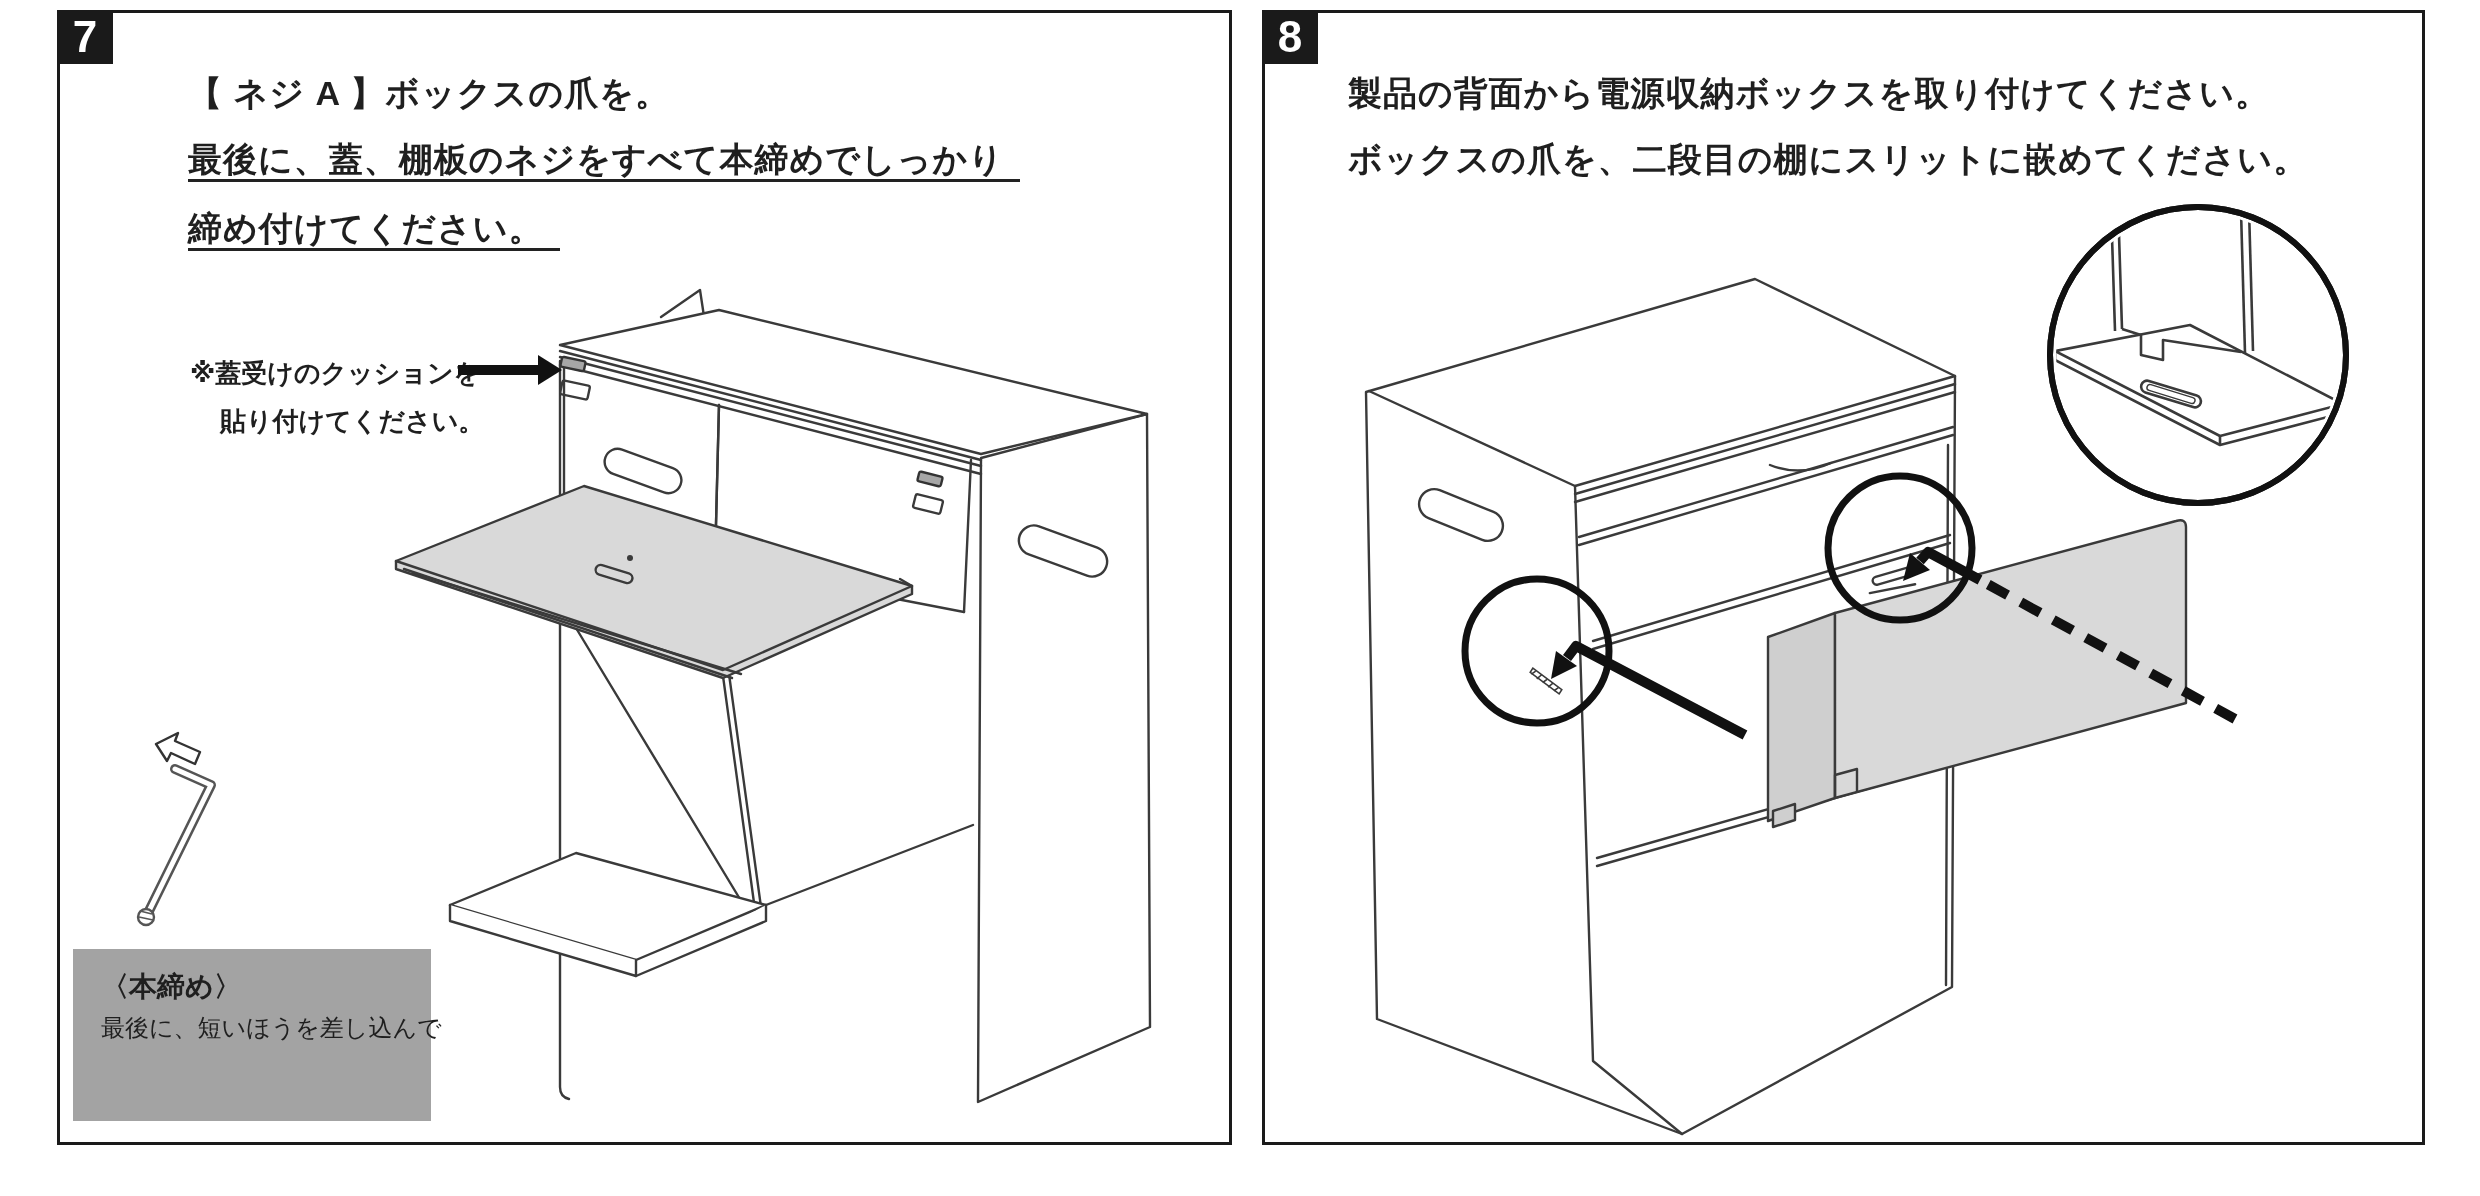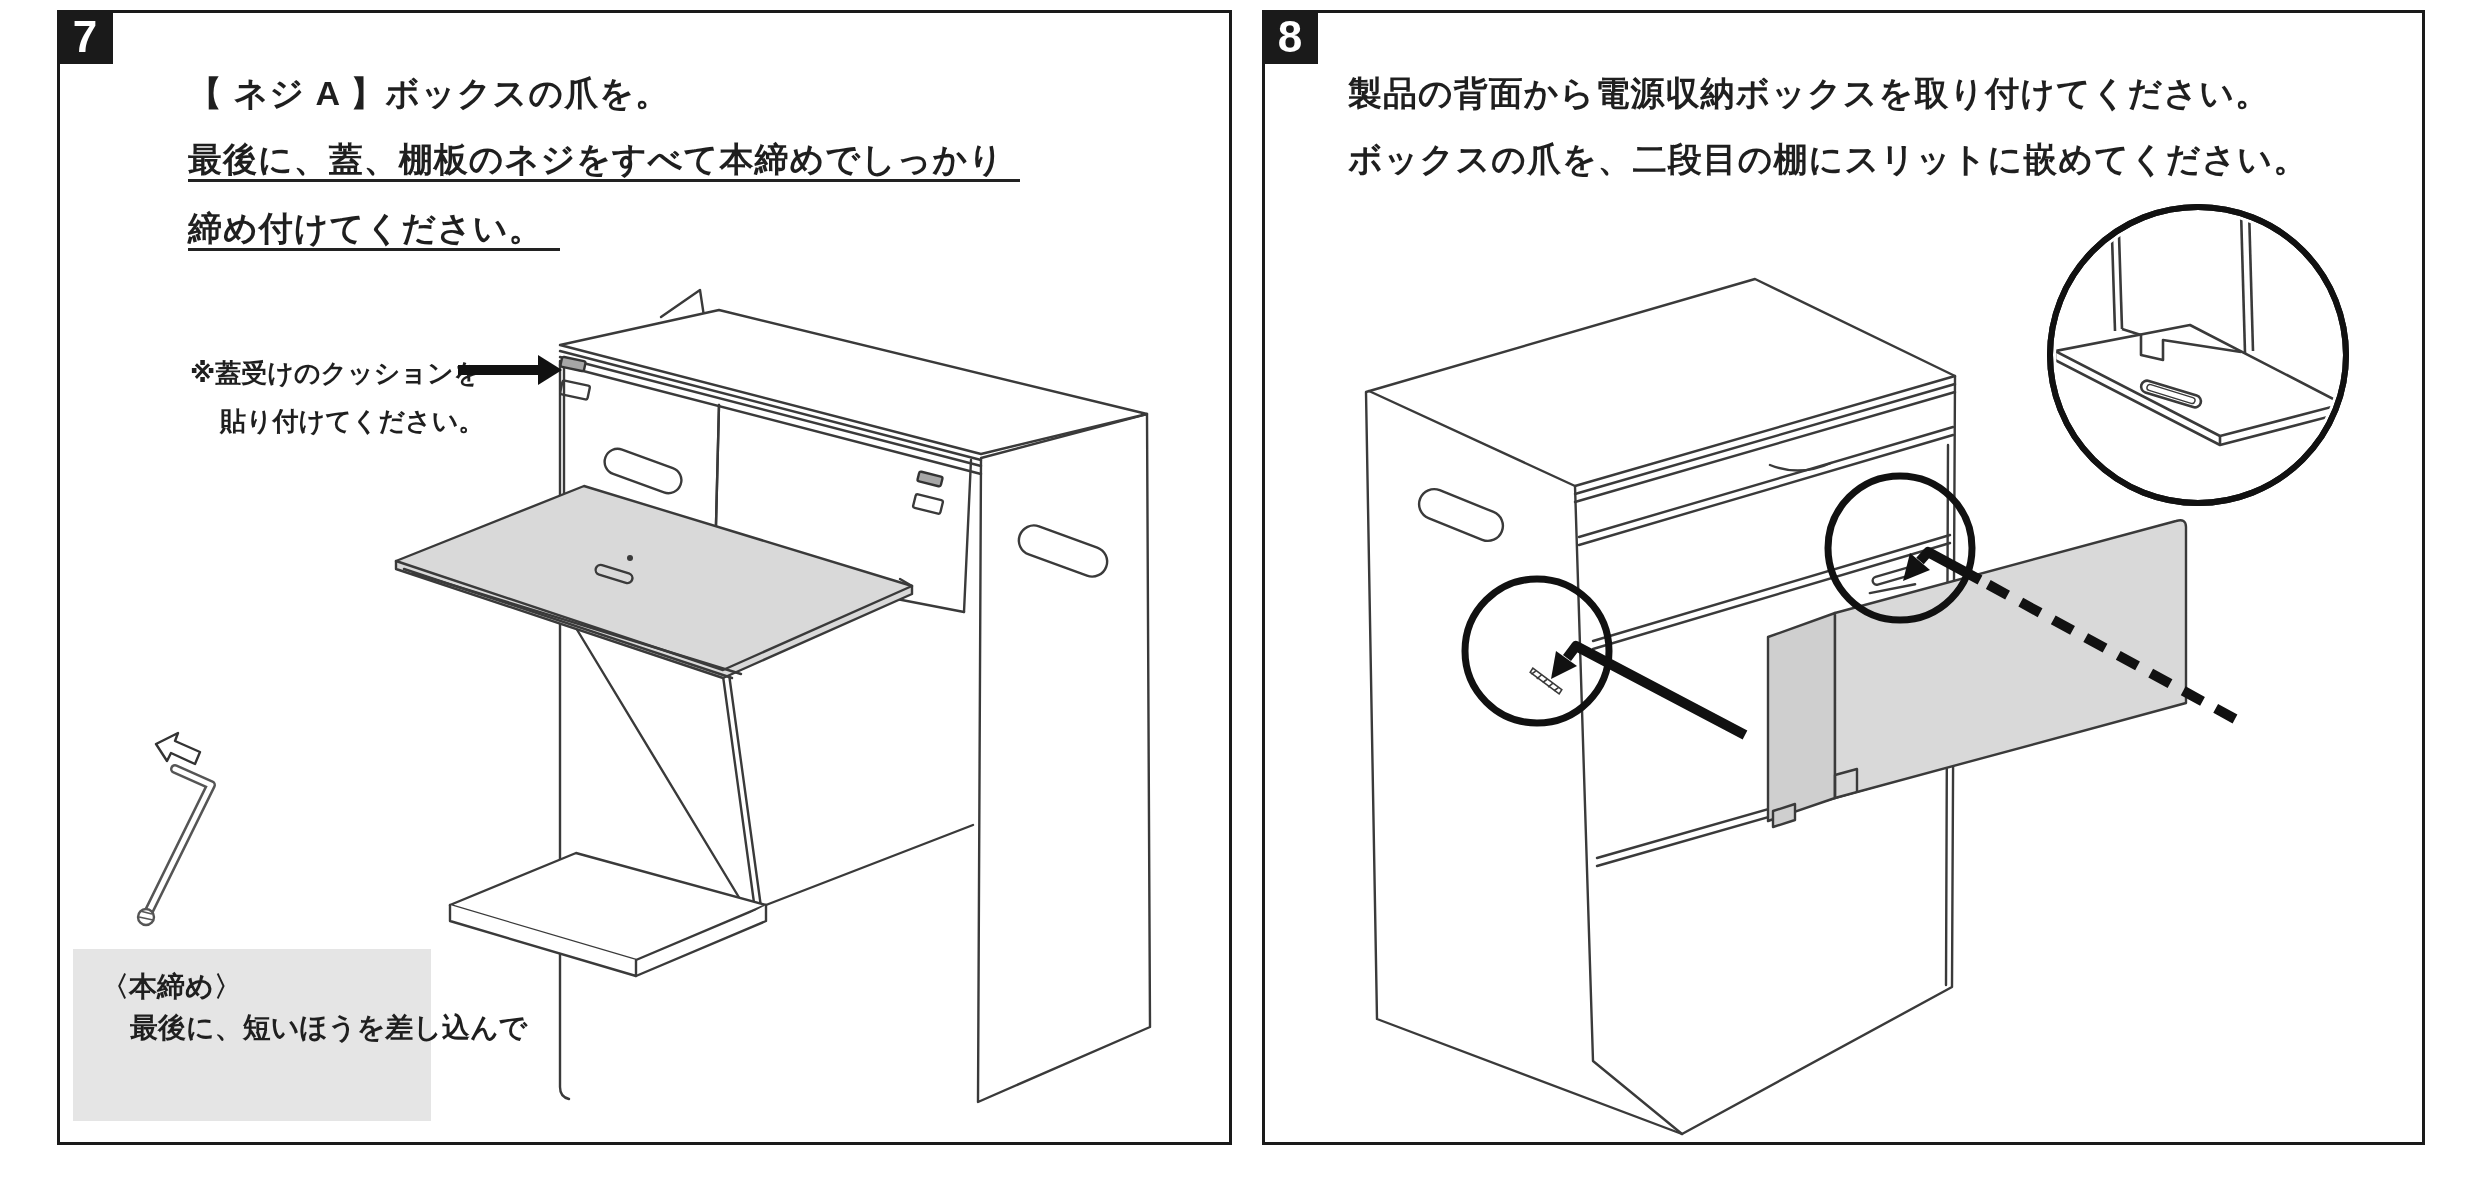--- a/index.html
+++ b/index.html
@@ -9,23 +9,23 @@
   .panel7{left:57px;width:1175px;}
   .panel8{left:1262px;width:1163px;}
   .badge{position:absolute;left:-3px;top:-3px;width:56px;height:54px;background:#1a1a1a;color:#ffffff;
          font-size:44px;font-weight:bold;display:flex;align-items:center;justify-content:center;}
   .instructions{position:absolute;left:128px;top:60px;}
   .panel8 .instructions{left:83px;}
   .iline{font-size:34px;font-weight:bold;line-height:40px;margin-bottom:26px;letter-spacing:1px;white-space:nowrap;}
   .iline .u{display:inline-block;border-bottom:3px solid #222222;padding-right:16px;}
   .cushion-note{position:absolute;left:130px;top:336px;font-size:26px;font-weight:bold;line-height:48px;white-space:nowrap;}
   .cushion-note .l2{padding-left:30px;}
-  .info-box{position:absolute;left:13px;top:936px;width:358px;height:172px;background:#e5e5e5;box-sizing:border-box;padding:18px 0 0 28px;}
+  .info-box{position:absolute;left:13px;top:936px;width:358px;height:172px;background:#a3a3a3;box-sizing:border-box;padding:18px 0 0 28px;}
   .info-box .title{font-size:28px;font-weight:bold;line-height:40px;}
-  .info-box .bline{font-size:28px;font-weight:bold;line-height:42px;white-space:nowrap;margin-left:29px;}
+  .info-box .bline{font-size:24px;font-weight:normal;line-height:42px;white-space:nowrap;}
   svg{position:absolute;left:0;top:0;}
   .illus{pointer-events:none;}
 </style>
 </head>
 <body>
 
 <div class="page">
 
   <section class="panel panel7">
     <div class="badge">7</div>

